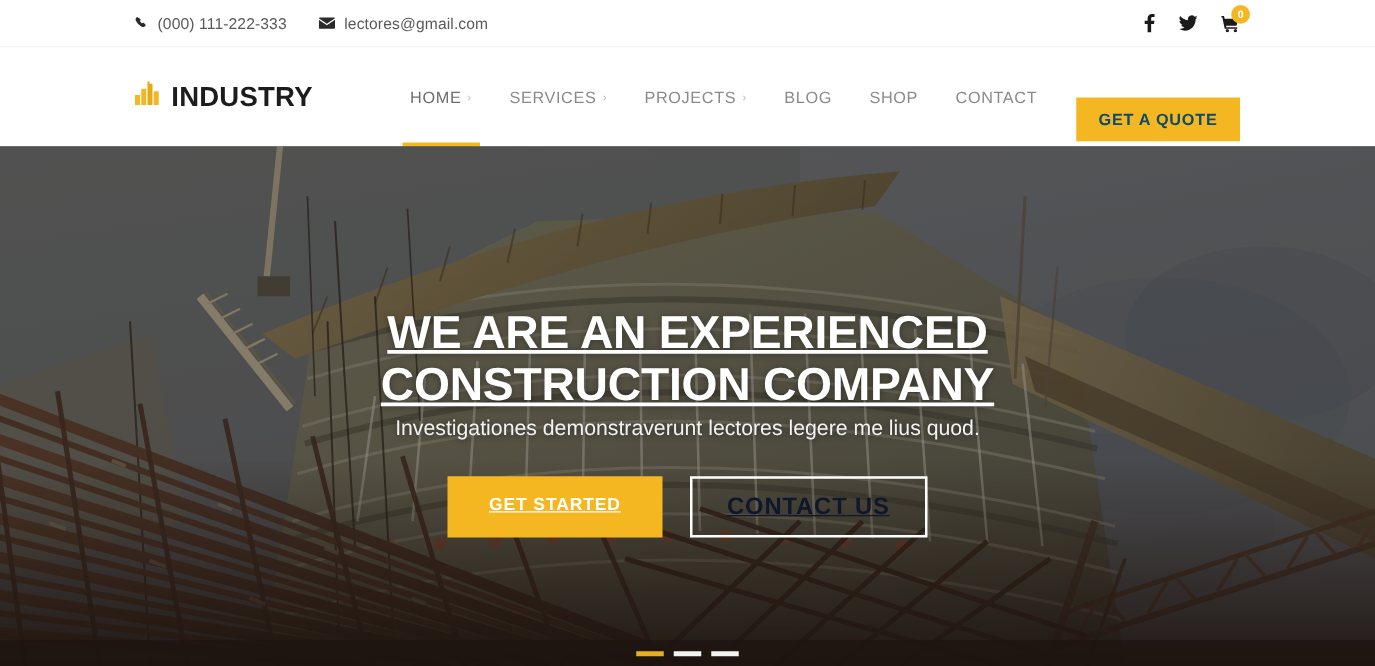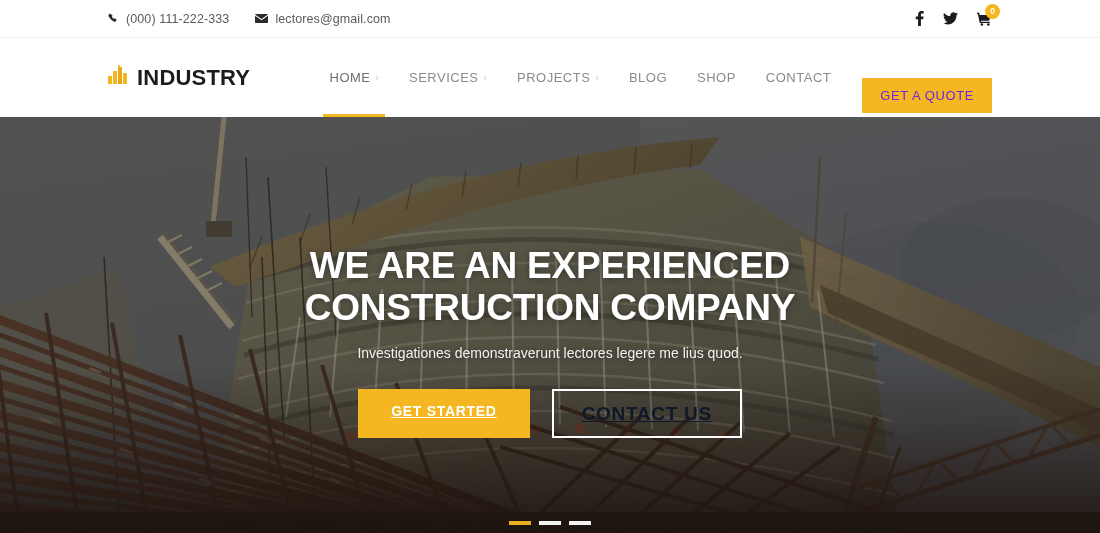--- a/index.html
+++ b/index.html
@@ -88,23 +88,23 @@
   }
   .nav-underline {
     position: absolute;
     bottom: -1px; left: 50%; transform: translateX(-50%);
     width: 62px; height: 4px;
     background: #f5b721;
   }
   .quote-btn {
     margin-left: 16px;
     background: #f5b721;
-    color: #6d28d9;
+    color: #0c4a6e;
     font-size: 13px;
-    font-weight: normal;
+    font-weight: bold;
     letter-spacing: .6px;
     padding: 11px 18px;
     border: none;
     cursor: pointer;
     text-decoration: none;
     display: inline-block;
     line-height: 1;
     margin-top: 35px;
   }
 
@@ -130,25 +130,26 @@
     padding-top: 128px;
   }
   .hero-title {
     color: #ffffff;
     font-size: 37px;
     font-weight: bold;
     line-height: 1.14;
     text-align: center;
     letter-spacing: -0.2px;
     text-shadow: 0 1px 6px rgba(0,0,0,.35);
+    text-decoration: underline;
   }
   .hero-sub {
-    margin-top: 16px;
+    margin-top: 4px;
     color: #f2f2f2;
-    font-size: 14px;
+    font-size: 17px;
     text-align: center;
     text-shadow: 0 1px 5px rgba(0,0,0,.45);
   }
   .hero-btns {
     margin-top: 28px;
     display: flex;
     gap: 22px;
   }
   .btn-primary {
     background: #f5b721;

